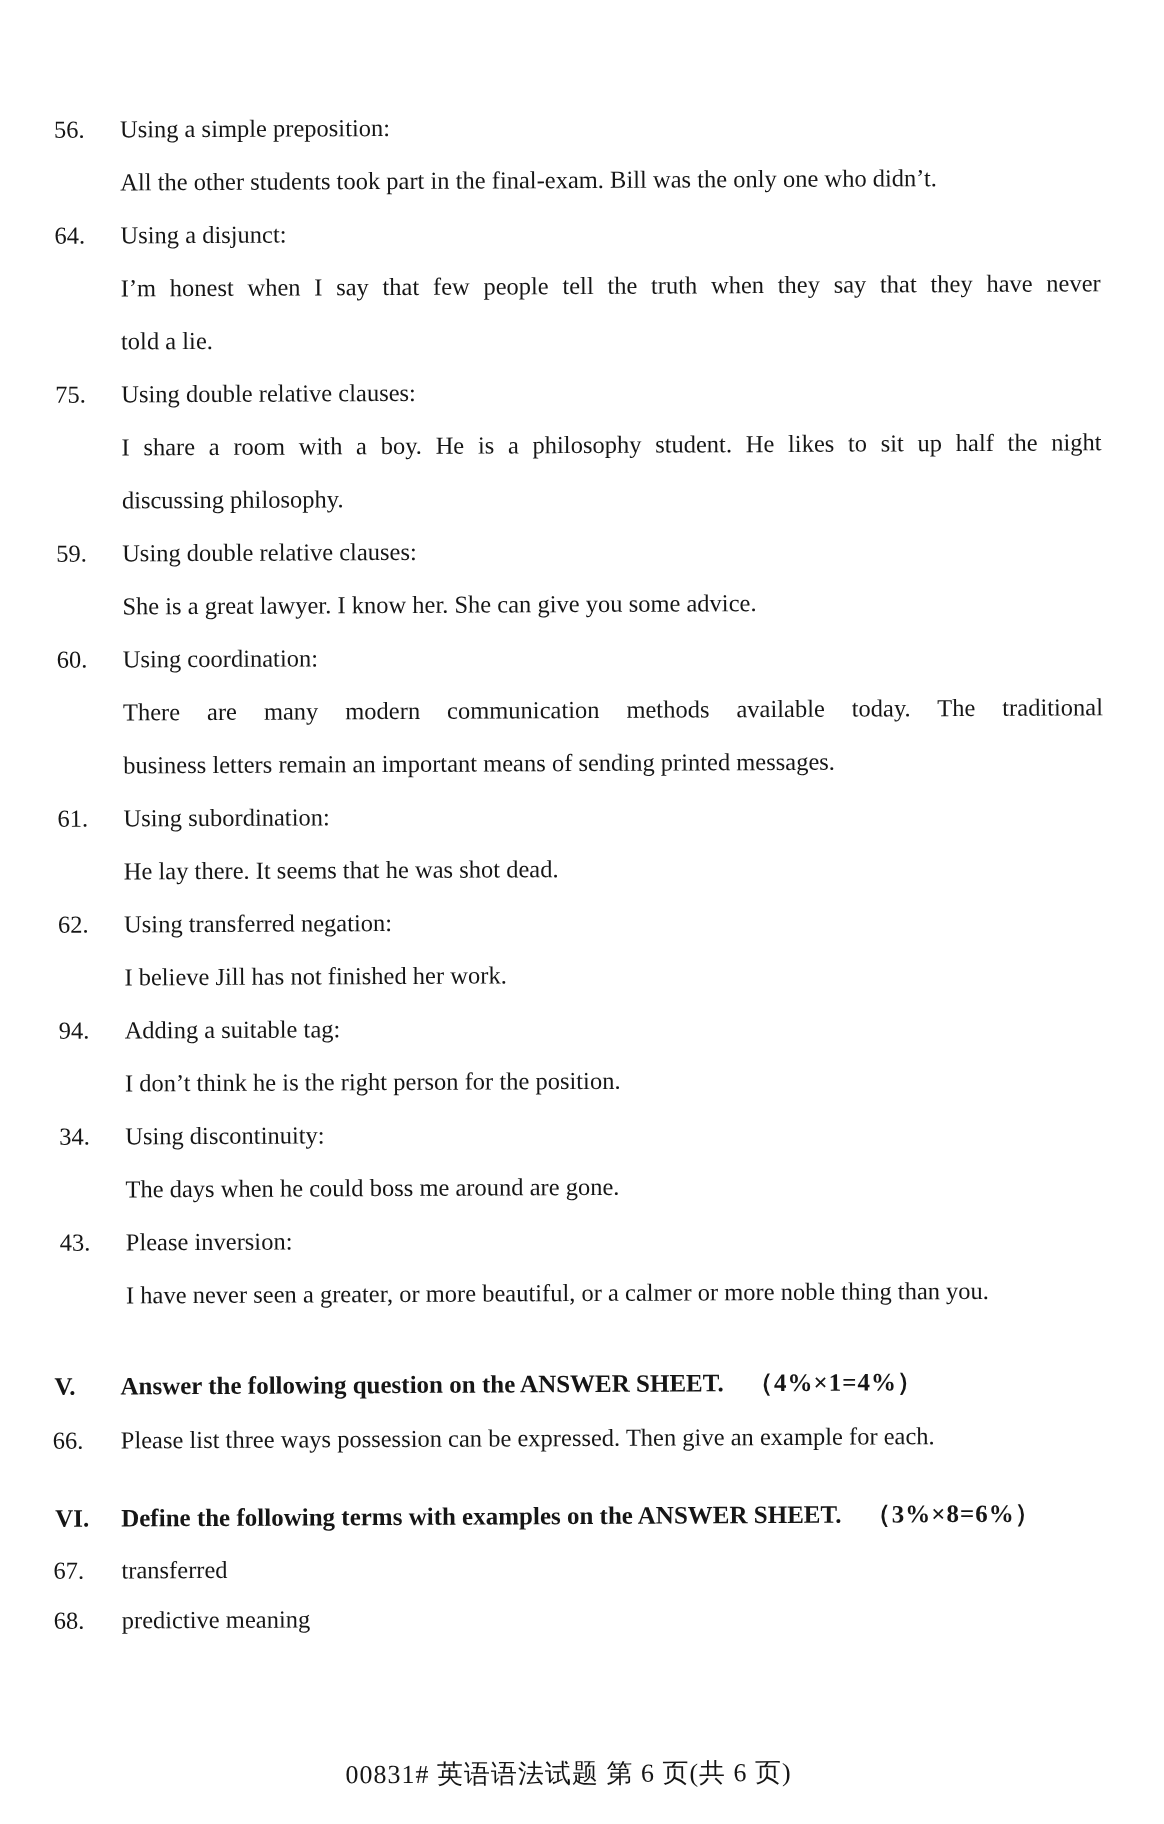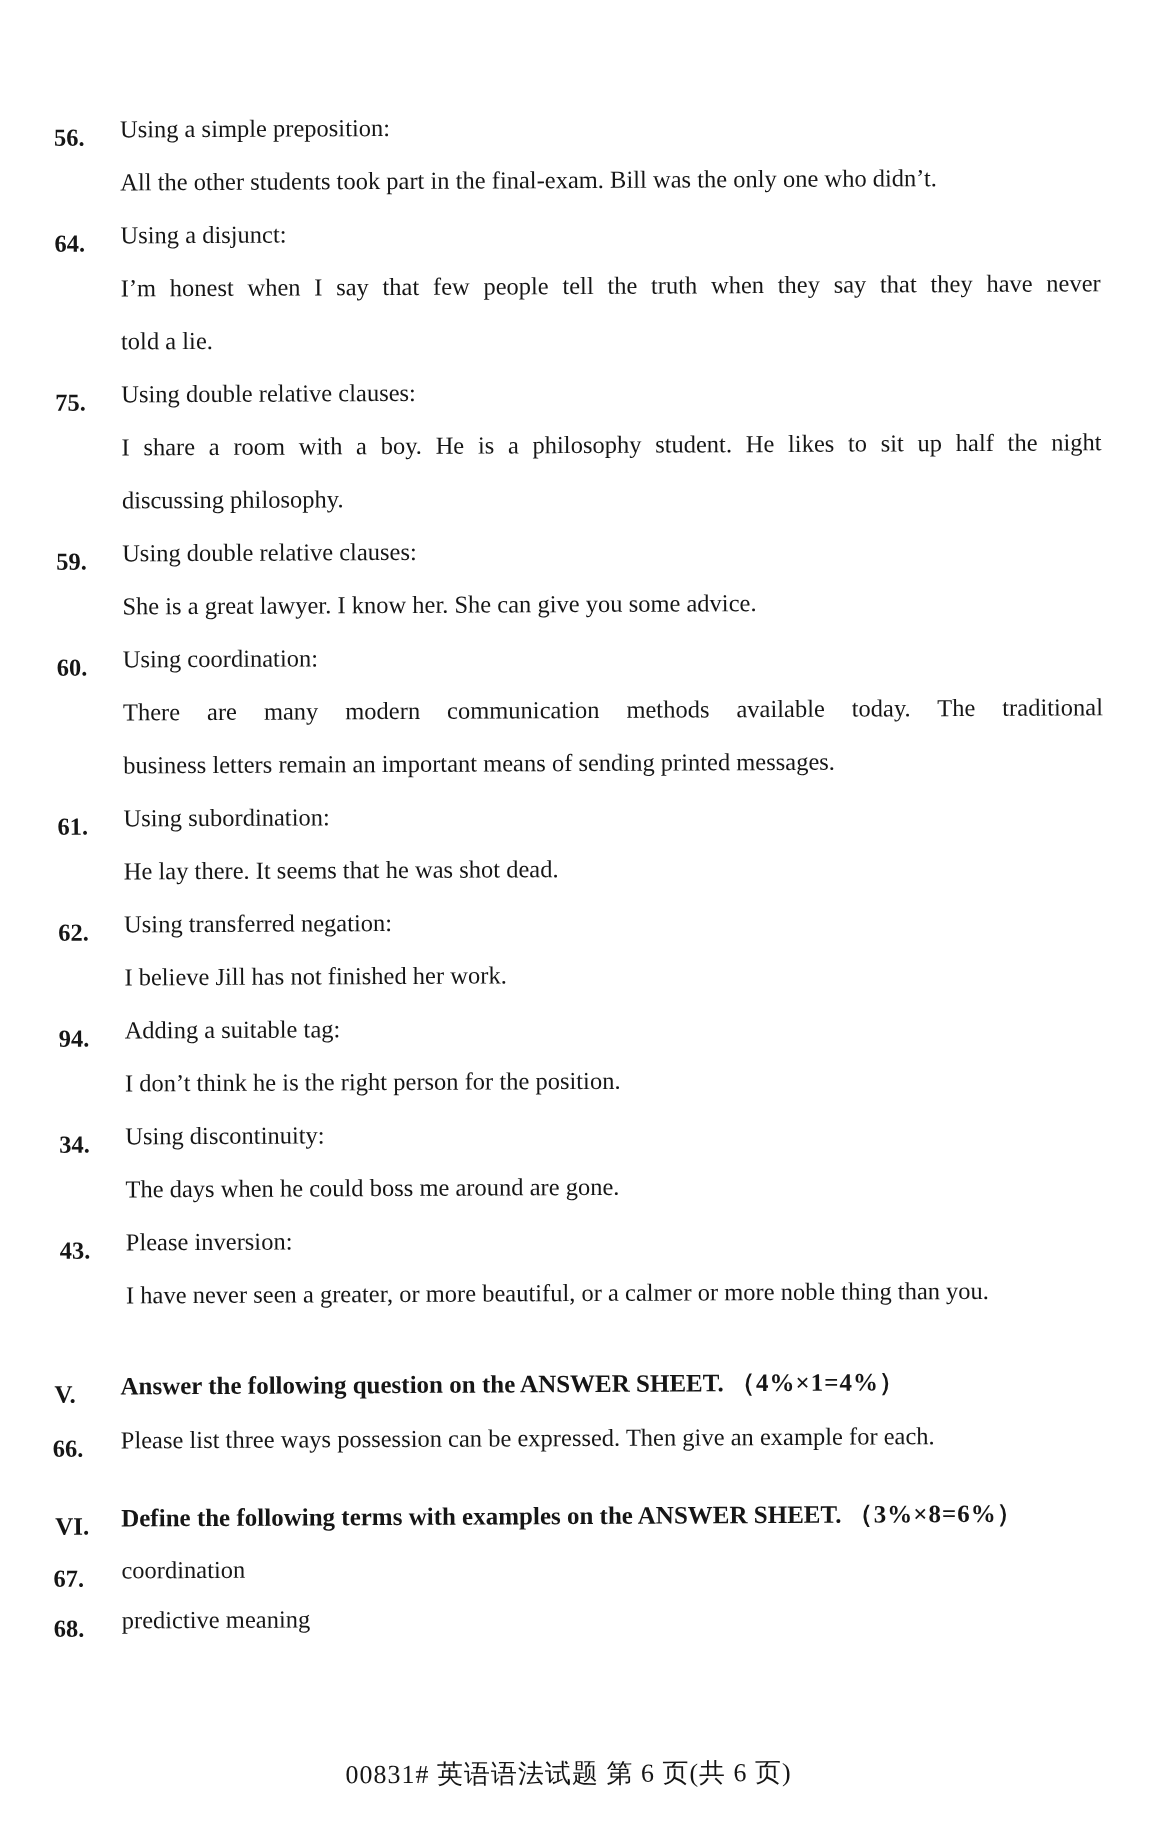--- a/index.html
+++ b/index.html
@@ -24,39 +24,38 @@
     position: relative;
     padding-left: 124px;
     padding-right: 60px;
     line-height: 53px;
     font-size: 24.5px;
     white-space: normal;
   }
   .num {
     position: absolute;
     left: 58px;
-    top: 8px;
-    font-weight: bold;
+    top: 0;
   }
   .ex.one { white-space: nowrap; }
   .ex.fill {
     text-align: justify;
     text-align-last: justify;
   }
   
   .sec {
     position: relative;
     padding-left: 118px;
     line-height: 50px;
     font-size: 25px;
     font-weight: bold;
     white-space: nowrap;
   }
   .sec .num { left: 52px; }
-  .sec .points { letter-spacing: 1px; }
+  .sec .points { margin-left: 18px; letter-spacing: 1px; }
   .sec-v { margin-top: 40px; }
   .sec-vi { margin-top: 28px; }
   .qrow {
     position: relative;
     padding-left: 118px;
     line-height: 50px;
     font-size: 24.5px;
     white-space: nowrap;
   }
   .qrow .num { left: 50px; }
@@ -178,21 +177,21 @@
   </div>
 
   <div class="sec sec-vi">
     <span class="num">VI.</span>
     <span>Define the following terms with examples on the ANSWER SHEET.</span>
     <span class="points">（3%×8=6%）</span>
   </div>
 
   <div class="qrow qrow-67">
     <span class="num">67.</span>
-    <span>coordination</span>
+    <span>transferred</span>
   </div>
 
   <div class="qrow">
     <span class="num">68.</span>
     <span>predictive meaning</span>
   </div>
 
   <div class="footer">00831# 英语语法试题 第 6 页(共 6 页)</div>
 
 </div>

